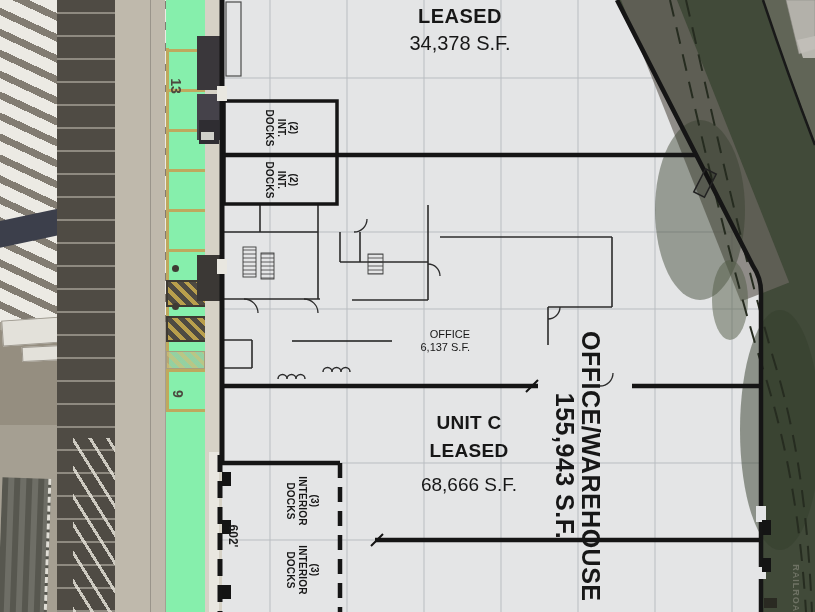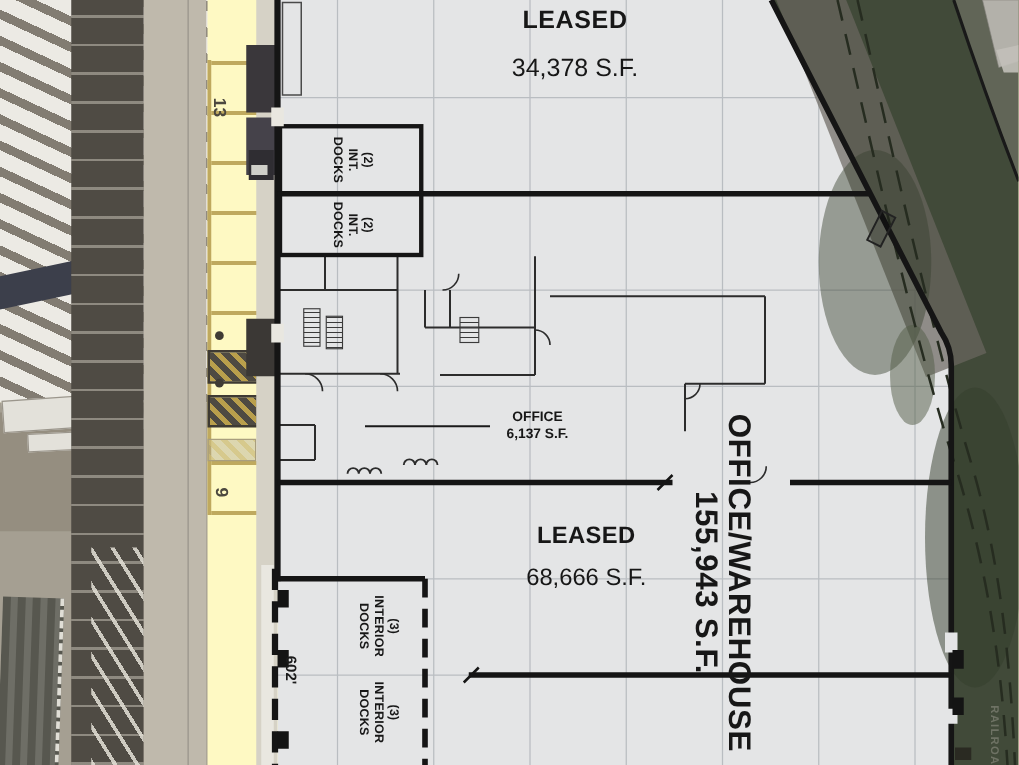--- a/index.html
+++ b/index.html
@@ -1,17 +1,17 @@
 <!DOCTYPE html>
 <html><head>
 <meta charset="utf-8">
 <style>
   html,body{margin:0;padding:0;background:#888;}
   .stage{position:relative;width:815px;height:612px;overflow:hidden;
-         background:#fef9c3;font-family:"Liberation Sans",sans-serif;}
+         background:#86efac;font-family:"Liberation Sans",sans-serif;}
   .abs{position:absolute;}
   
   .trailer-yard{left:0;top:0;width:166px;height:322px;
     background:repeating-linear-gradient(25deg,#eceae4 0 12px,#827c72 12px 19px);}
   .dark-trailer{left:-4px;top:212px;width:96px;height:26px;background:#3c3f4b;
     transform:rotate(-12deg);}
   .dirt{left:0;top:322px;width:166px;height:290px;background:#a59f92;}
   .dirt-brown{left:0;top:330px;width:62px;height:95px;background:#958e80;}
   .white-truck{background:#e3e1da;border:1px solid #9b968c;}
   .wt1{left:2px;top:318px;width:74px;height:24px;transform:rotate(-4deg);}
@@ -43,25 +43,25 @@
   .td1{left:197px;top:36px;width:24px;height:54px;}
   .td2{left:197px;top:94px;width:24px;height:46px;background:#45424a;}
   .td3{left:199px;top:120px;width:20px;height:24px;background:#2f2d32;}
   .td4{left:197px;top:255px;width:24px;height:46px;background:#3b3835;}
   .cab{left:201px;top:132px;width:13px;height:8px;background:#cfcfc9;}
   
   .lbl{position:absolute;color:#171717;text-align:center;}
   .rot{display:flex;flex-direction:column;justify-content:center;transform:rotate(90deg);}
   .top-leased{left:370px;top:5px;width:180px;}
   .top-leased .l1{font-size:20px;font-weight:700;letter-spacing:.5px;}
-  .top-leased .l2{font-size:20px;font-weight:400;margin-top:16px;}
+  .top-leased .l2{font-size:20px;font-weight:400;margin-top:4px;}
   .docklbl{font-size:10px;font-weight:700;line-height:1.18;letter-spacing:.2px;}
   .d2a{left:252px;top:104px;width:58px;height:48px;}
   .d2b{left:252px;top:156px;width:58px;height:48px;}
-  .office-lbl{left:390px;top:328px;width:80px;font-size:11px;font-weight:700;line-height:1.2;}
+  .office-lbl{left:390px;top:328px;width:80px;font-size:11px;font-weight:400;line-height:1.2;text-align:right;}
   .unitc{left:390px;top:412px;width:158px;}
   .unitc .l1,.unitc .l2{font-size:19px;font-weight:700;letter-spacing:.3px;}
   .unitc .l2{margin-top:6px;}
   .unitc .l3{font-size:19px;font-weight:400;margin-top:12px;}
   .ow{left:443px;top:440px;width:270px;height:52px;font-size:25px;font-weight:700;
       line-height:26px;letter-spacing:.5px;}
   .d3a{left:270px;top:472px;width:64px;height:58px;}
   .d3b{left:270px;top:541px;width:64px;height:58px;}
   .dim602{left:211px;top:528px;width:44px;height:16px;font-size:12px;font-weight:700;color:#1b1b1b;}
   .pavenum{font-size:14px;font-weight:700;color:#4c483f;width:30px;height:16px;}
@@ -204,20 +204,21 @@
     <span>INT.</span>
     <span>DOCKS</span>
   </div>
 
   <div class="lbl office-lbl">
     <div>OFFICE</div>
     <div>6,137 S.F.</div>
   </div>
 
   <div class="lbl unitc">
+    <div class="l1">UNIT C</div>
     <div class="l2">LEASED</div>
     <div class="l3">68,666 S.F.</div>
   </div>
 
   <div class="lbl rot ow">
     <span>OFFICE/WAREHOUSE</span>
     <span>155,943 S.F.</span>
   </div>
 
   <div class="lbl rot docklbl d3a">

